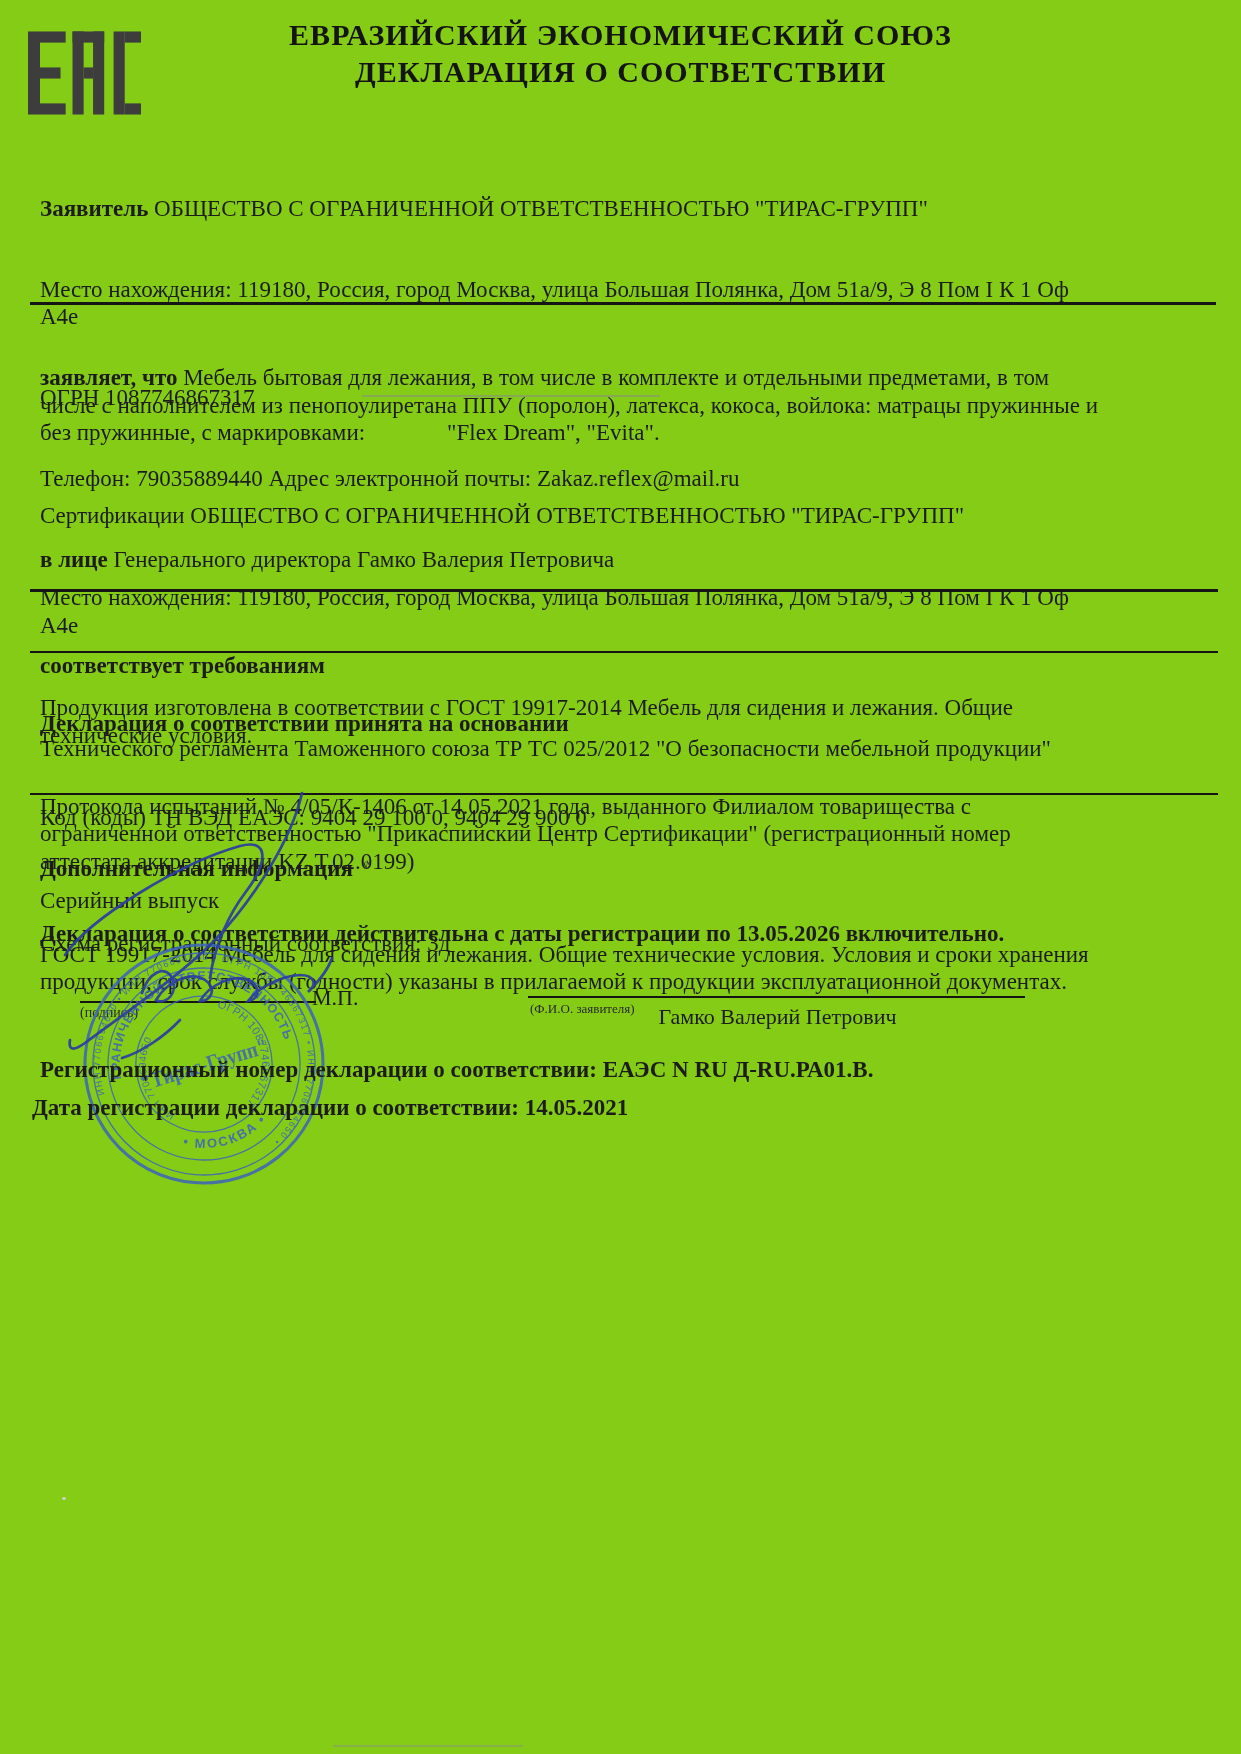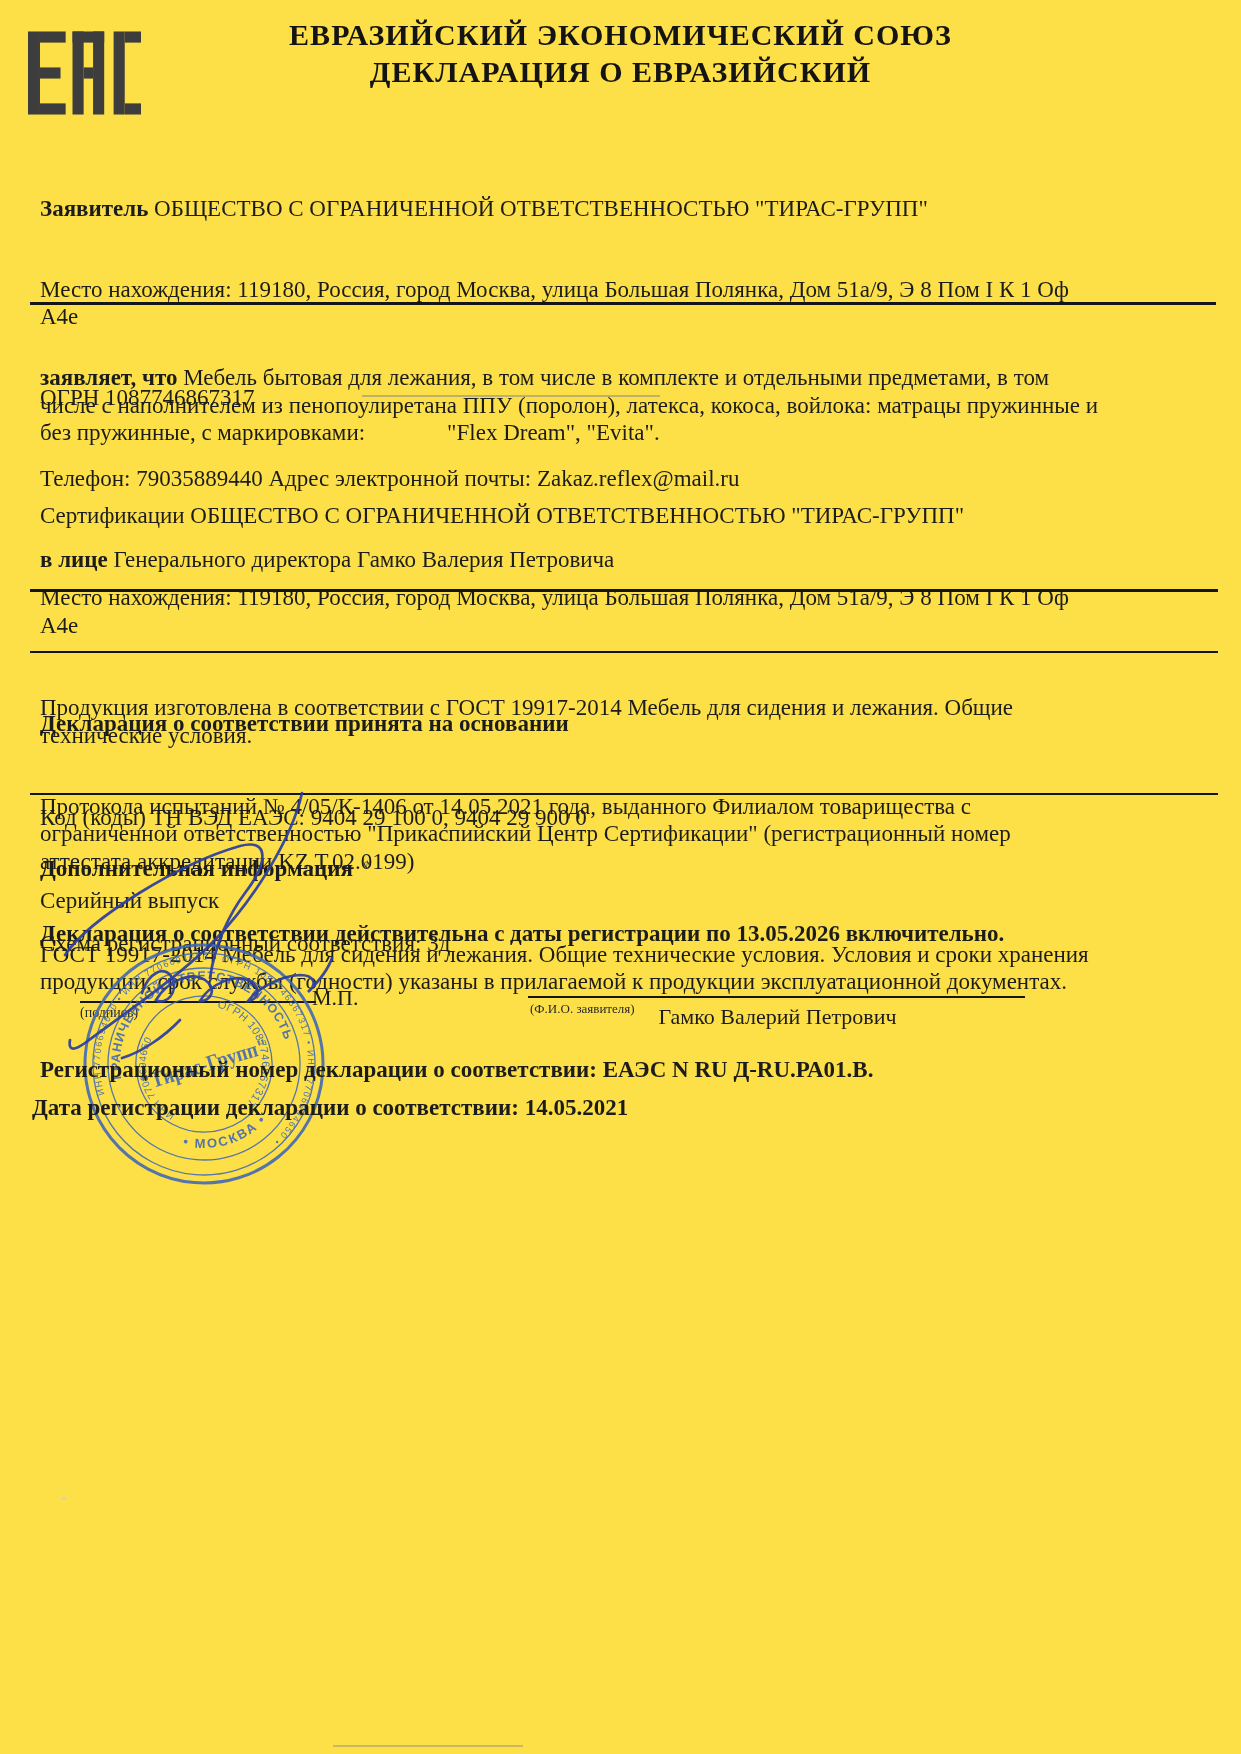--- a/index.html
+++ b/index.html
@@ -1,17 +1,17 @@
 <!DOCTYPE html>
 <html><head>
 <meta charset="utf-8">
 <style>
   html,body{margin:0;padding:0;background:#e8e8e8;}
   .page{
-    position:relative;width:1241px;height:1754px;background:#fde047;
+    position:relative;width:1241px;height:1754px;background:#84cc16;
     font-family:"Liberation Serif", serif;color:#1c1c1c;overflow:hidden;
     margin:0 auto;
   }
   .abs{position:absolute;}
   .para{font-size:23px;line-height:27.5px;white-space:pre-wrap;}
   .b{font-weight:bold;}
   .title{width:100%;text-align:center;font-weight:bold;font-size:30px;line-height:37px;letter-spacing:1px;color:#141414;}
   .rule{position:absolute;background:#151515;}
   .faint{position:absolute;background:#8a8a8a;opacity:.55;}
   .caption{font-size:14px;color:#2a2a2a;text-align:left;}
@@ -41,21 +41,21 @@
       <rect x="65" y="42" width="11" height="13"></rect>
 
       <rect x="100" y="0" width="13" height="97"></rect>
       <rect x="113" y="0" width="19" height="13"></rect>
       <rect x="113" y="84" width="19" height="13"></rect>
     </g>
   </svg>
 
   <div class="abs title" style="left:0;top:16px;">
     <div>ЕВРАЗИЙСКИЙ ЭКОНОМИЧЕСКИЙ СОЮЗ</div>
-    <div>ДЕКЛАРАЦИЯ О ЕВРАЗИЙСКИЙ</div>
+    <div>ДЕКЛАРАЦИЯ О СООТВЕТСТВИИ</div>
   </div>
 
   <div class="abs para" style="left:40px;top:141px;width:1185px;line-height:27px;">
     <div><span class="b">Заявитель</span><span> ОБЩЕСТВО С ОГРАНИЧЕННОЙ ОТВЕТСТВЕННОСТЬЮ "ТИРАС-ГРУПП"</span></div>
     <div>Место нахождения: 119180, Россия, город Москва, улица Большая Полянка, Дом 51а/9, Э 8 Пом I К 1 Оф
 А4е</div>
     <div>ОГРН 1087746867317</div>
     <div>Телефон: 79035889440 Адрес электронной почты: Zakaz.reflex@mail.ru</div>
     <div><span class="b">в лице</span><span> Генерального директора Гамко Валерия Петровича</span></div>
   </div>
@@ -71,20 +71,24 @@
 А4е</div>
     <div>Продукция изготовлена в соответствии с ГОСТ 19917-2014 Мебель для сидения и лежания. Общие
 технические условия.</div>
     <div>Код (коды) ТН ВЭД ЕАЭС: 9404 29 100 0, 9404 29 900 0</div>
     <div>Серийный выпуск</div>
   </div>
   <div class="faint" style="left:362px;top:395px;width:298px;height:2px;"></div>
 
   <div class="rule" style="left:30px;top:589px;width:1188px;height:3px;"></div>
 
+  <div class="abs para" style="left:40px;top:597px;width:1185px;">
+    <div class="b">соответствует требованиям</div>
+    <div>Технического регламента Таможенного союза ТР ТС 025/2012 "О безопасности мебельной продукции"</div>
+  </div>
 
   <div class="rule" style="left:30px;top:651px;width:1188px;height:2px;"></div>
 
   <div class="abs para" style="left:40px;top:655px;width:1185px;">
     <div class="b">Декларация о соответствии принята на основании</div>
     <div>Протокола испытаний № 4/05/К-1406 от 14.05.2021 года, выданного Филиалом товарищества с
 ограниченной ответственностью "Прикаспийский Центр Сертификации" (регистрационный номер
 аттестата аккредитации KZ.Т.02.0199)</div>
     <div>Схема регистрационный соответствия: 3д</div>
   </div>

